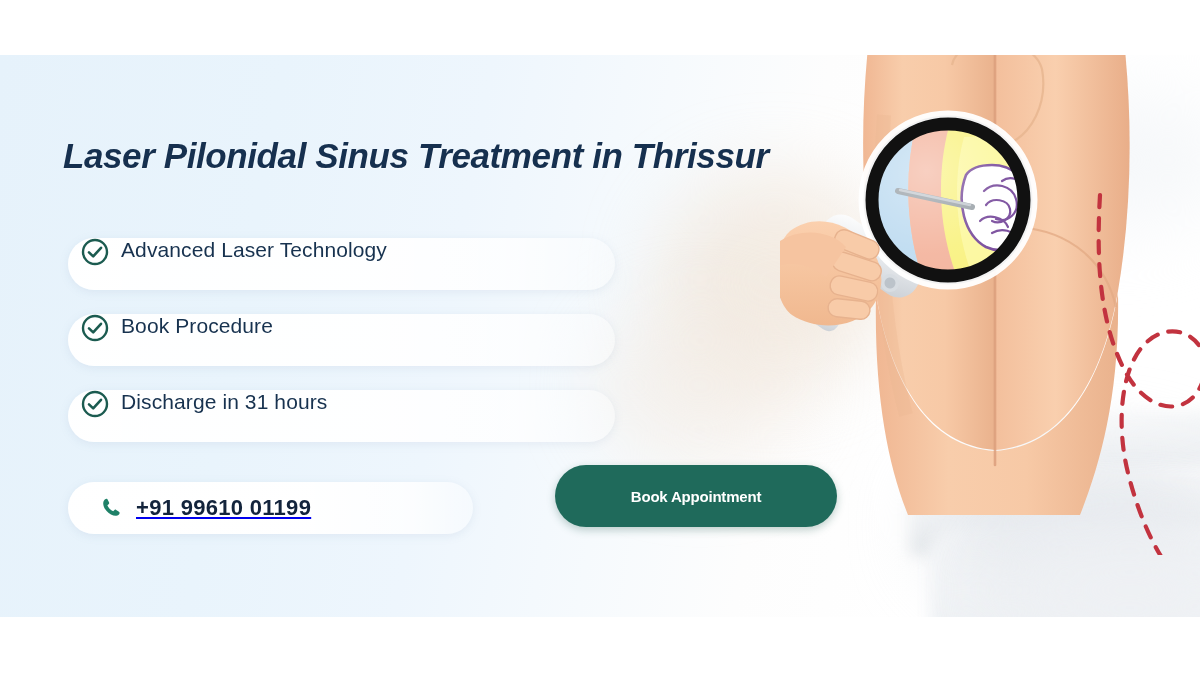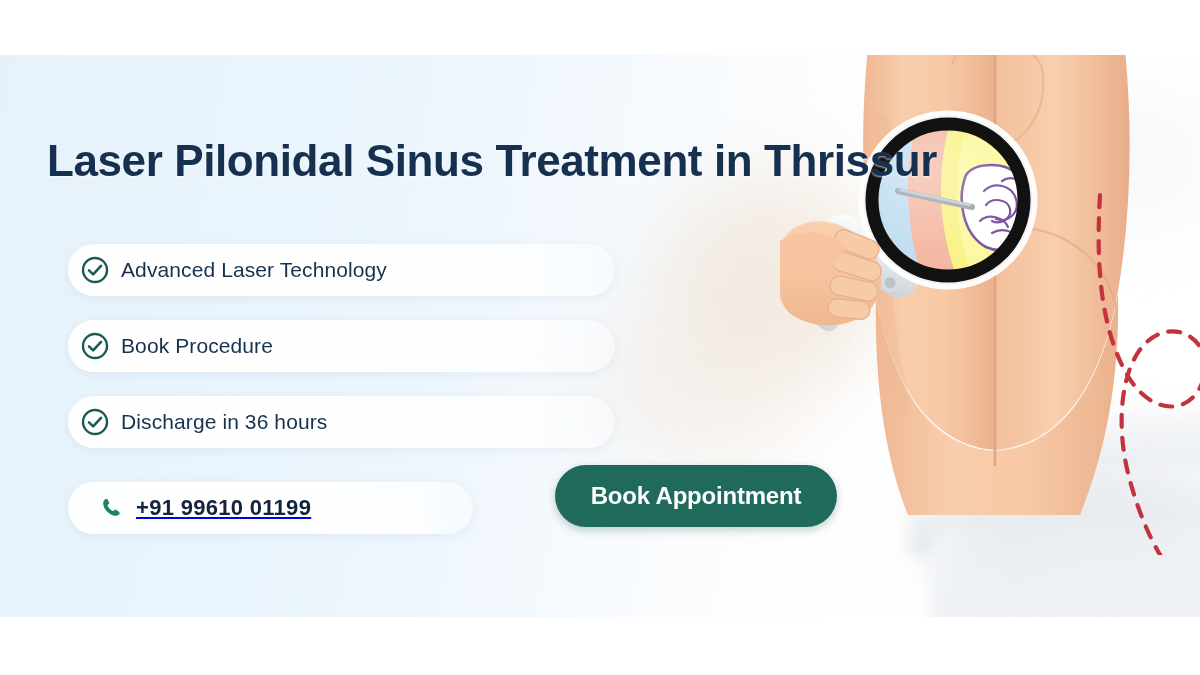--- a/index.html
+++ b/index.html
@@ -70,46 +70,45 @@
   }
   .bed-3 {
     left: 1040px; top: 355px; width: 180px; height: 70px;
     background: linear-gradient(160deg,#ffffff 0%, #eceff2 100%);
     border-radius: 50% 20px 0 0;
   }
 
   
   #headline {
     position: absolute;
-    left: 47px;
+    left: 63px;
     top: 81px;
-    font-size: 44px;
+    font-size: 35px;
     font-weight: 700;
     letter-spacing: -0.4px;
     color: #16304f;
     white-space: nowrap;
     text-shadow: 0 1px 2px rgba(255,255,255,0.7);
+    font-style: italic;
   }
 
   
   .pill {
     position: absolute;
     left: 68px;
     height: 52px;
     display: flex;
-    align-items: center;
     border-radius: 26px;
     padding-left: 13px;
     background: linear-gradient(90deg,
         rgba(255,255,255,0.98) 0%,
         rgba(255,255,255,0.97) 55%,
         rgba(255,255,255,0.80) 82%,
         rgba(255,255,255,0.30) 100%);
     box-shadow: 0 2px 10px rgba(120,150,175,0.13);
-    margin-top: 6px;
   }
   .pill-1 { top: 183px; width: 547px; }
   .pill-2 { top: 259px; width: 547px; }
   .pill-3 { top: 335px; width: 547px; }
 
   .pill-label {
     margin-left: 12px;
     font-size: 21px;
     font-weight: 400;
     color: #17324f;
@@ -152,21 +151,21 @@
     position: absolute;
     left: 555px;
     top: 410px;
     width: 282px;
     height: 62px;
     border: none;
     border-radius: 31px;
     background: #1f6a5b;
     color: #ffffff;
     font-family: "Liberation Sans", sans-serif;
-    font-size: 24px;
+    font-size: 15px;
     font-weight: 700;
     letter-spacing: -0.2px;
     cursor: pointer;
     box-shadow: 0 3px 9px rgba(25,85,72,0.28);
   }
 
   
   #illustration {
     position: absolute;
     left: 780px;
@@ -332,21 +331,21 @@
         <path d="M8 14.4 L12.2 18.4 L20 9.8" fill="none" stroke="#1b5b50" stroke-width="2.6" stroke-linecap="round" stroke-linejoin="round"></path>
       </svg>
       <span class="pill-label">Book Procedure</span>
     </div>
 
     <div class="pill pill-3">
       <svg class="check-icon" viewBox="0 0 28 28">
         <circle cx="14" cy="14" r="12" fill="none" stroke="#1b5b50" stroke-width="2.4"></circle>
         <path d="M8 14.4 L12.2 18.4 L20 9.8" fill="none" stroke="#1b5b50" stroke-width="2.6" stroke-linecap="round" stroke-linejoin="round"></path>
       </svg>
-      <span class="pill-label">Discharge in 36 hours</span>
+      <span class="pill-label">Discharge in 31 hours</span>
     </div>
 
     <a id="phone-pill" href="#">
       <svg class="phone-icon" viewBox="0 0 24 24">
         <path d="M6.6 2.8 C5.4 2.8 4 4.1 3.5 5.6 C2.6 8.3 3.9 12 6.6 15 C9.4 18.1 13.4 20.2 16.3 19.8
                  C17.9 19.6 19.3 18.4 19.6 17.2 C19.8 16.4 19.4 15.9 18.6 15.4
                  L16.2 13.9 C15.4 13.4 14.8 13.6 14.2 14.2 L13.2 15.3
                  C12 14.8 10.7 13.9 9.6 12.7 C8.5 11.5 7.8 10.3 7.4 9.2 L8.6 8.2
                  C9.2 7.7 9.4 7 9 6.2 L7.7 3.7 C7.4 3 7.2 2.8 6.6 2.8 Z" fill="#1f8168"></path>
       </svg>

